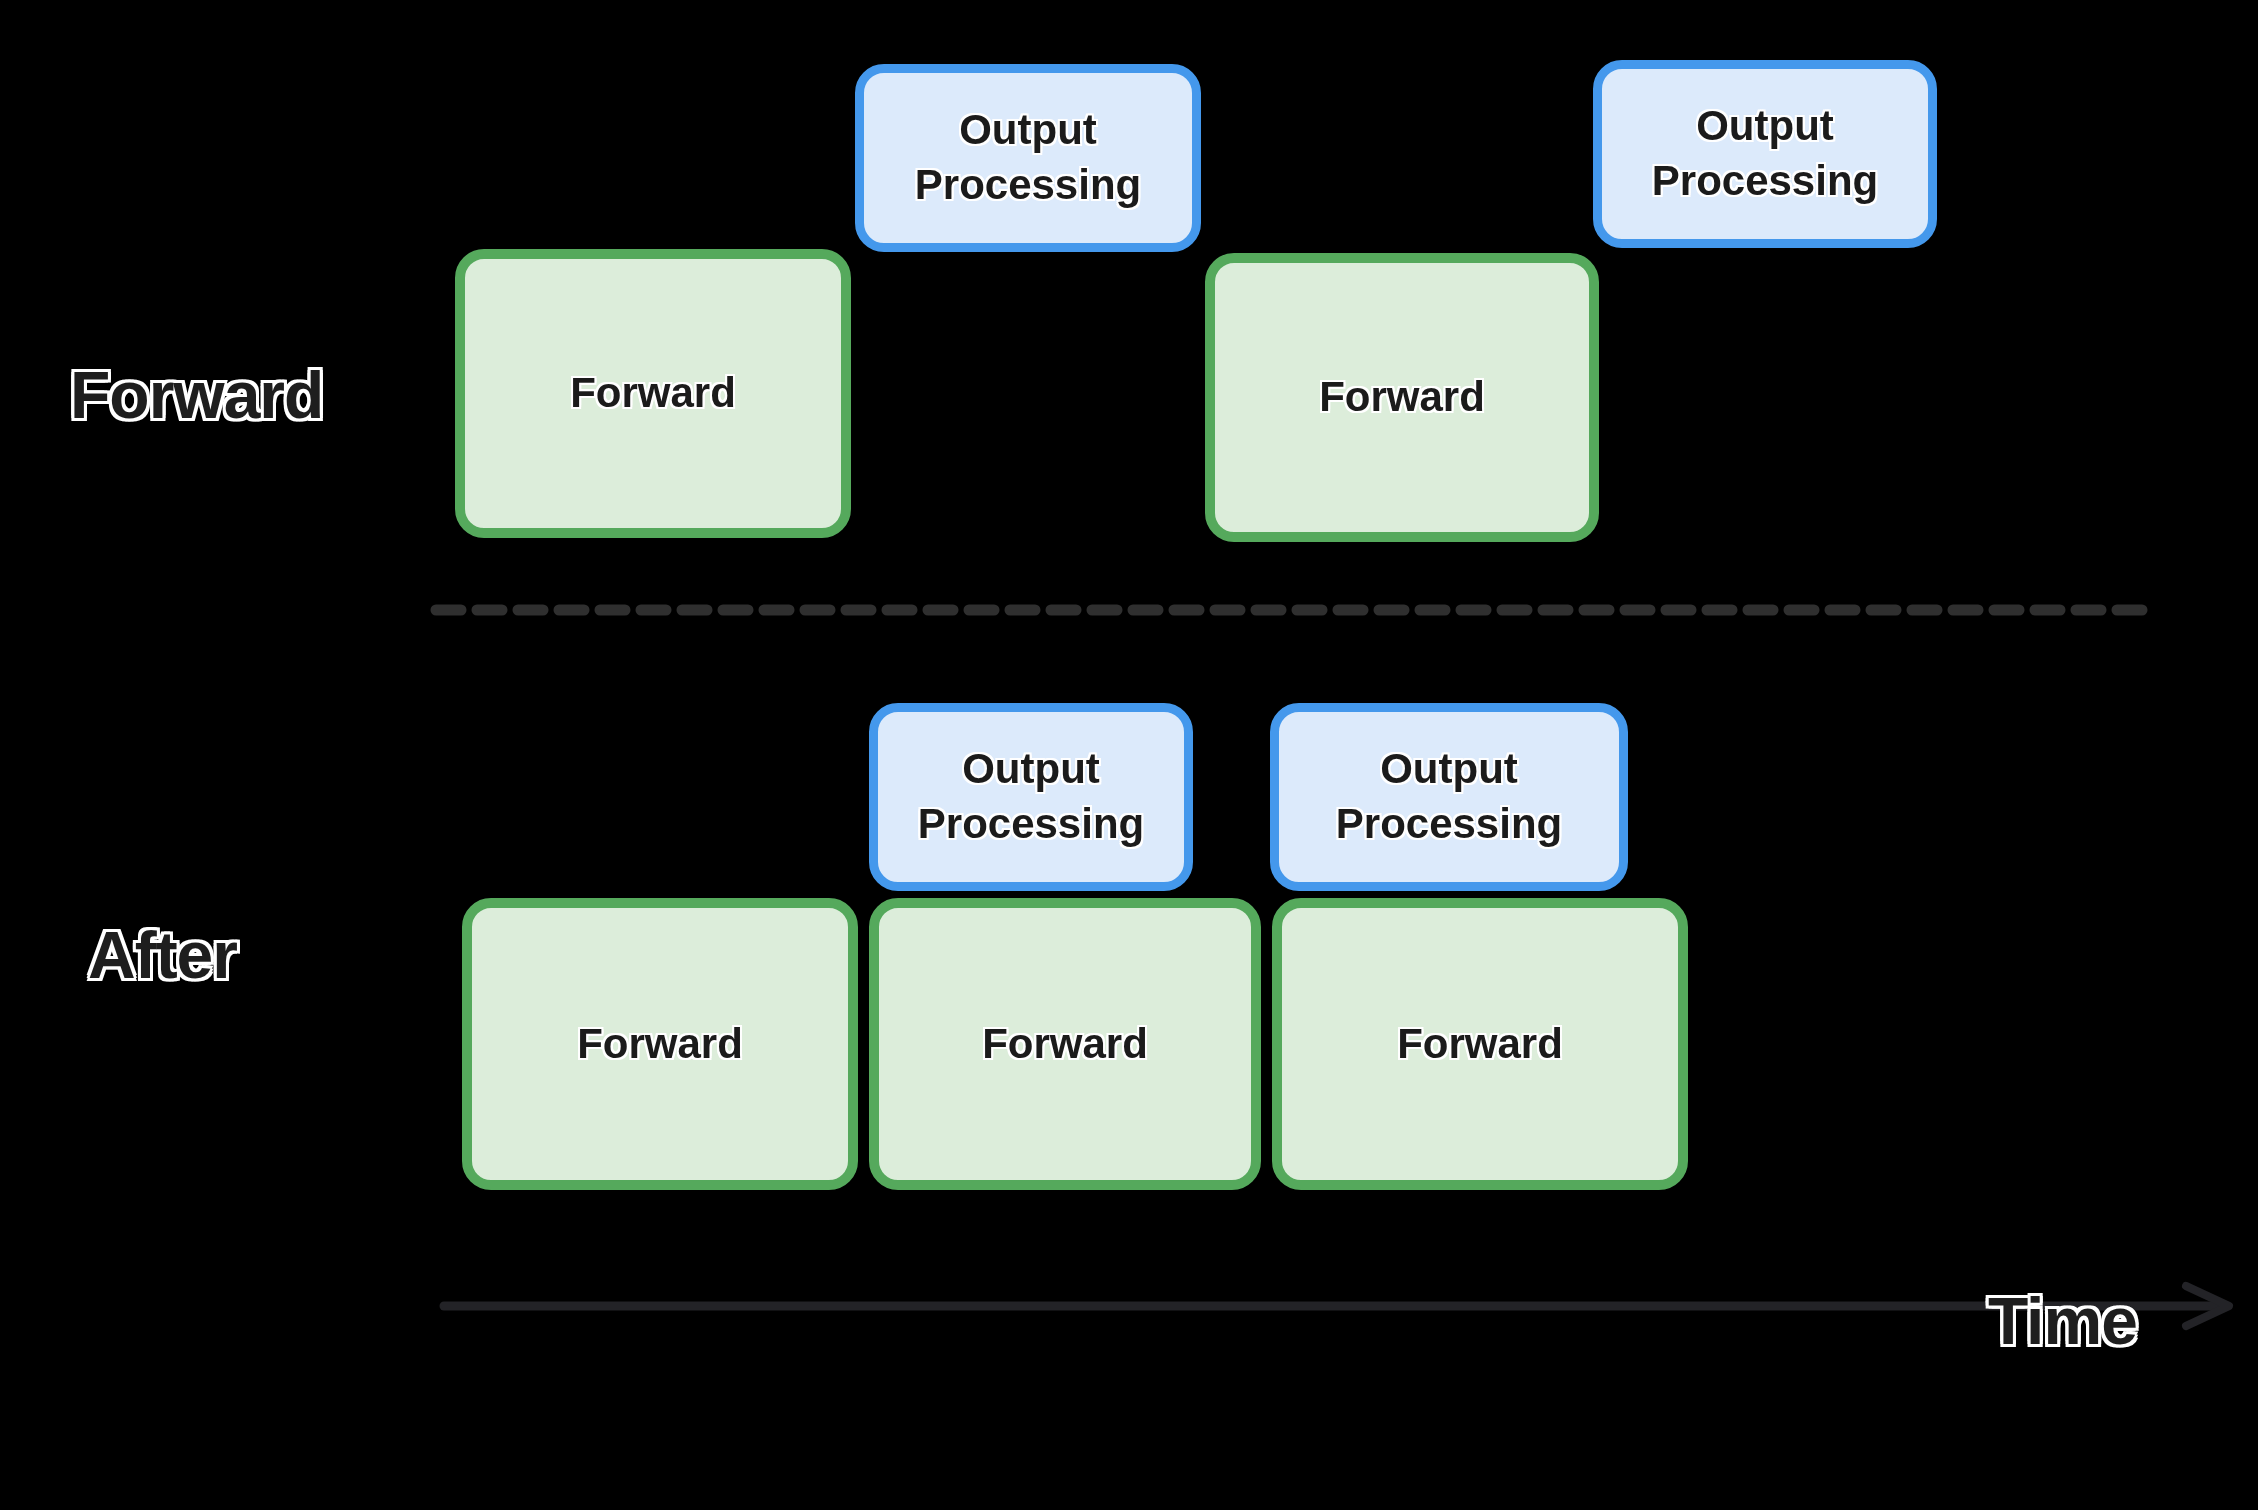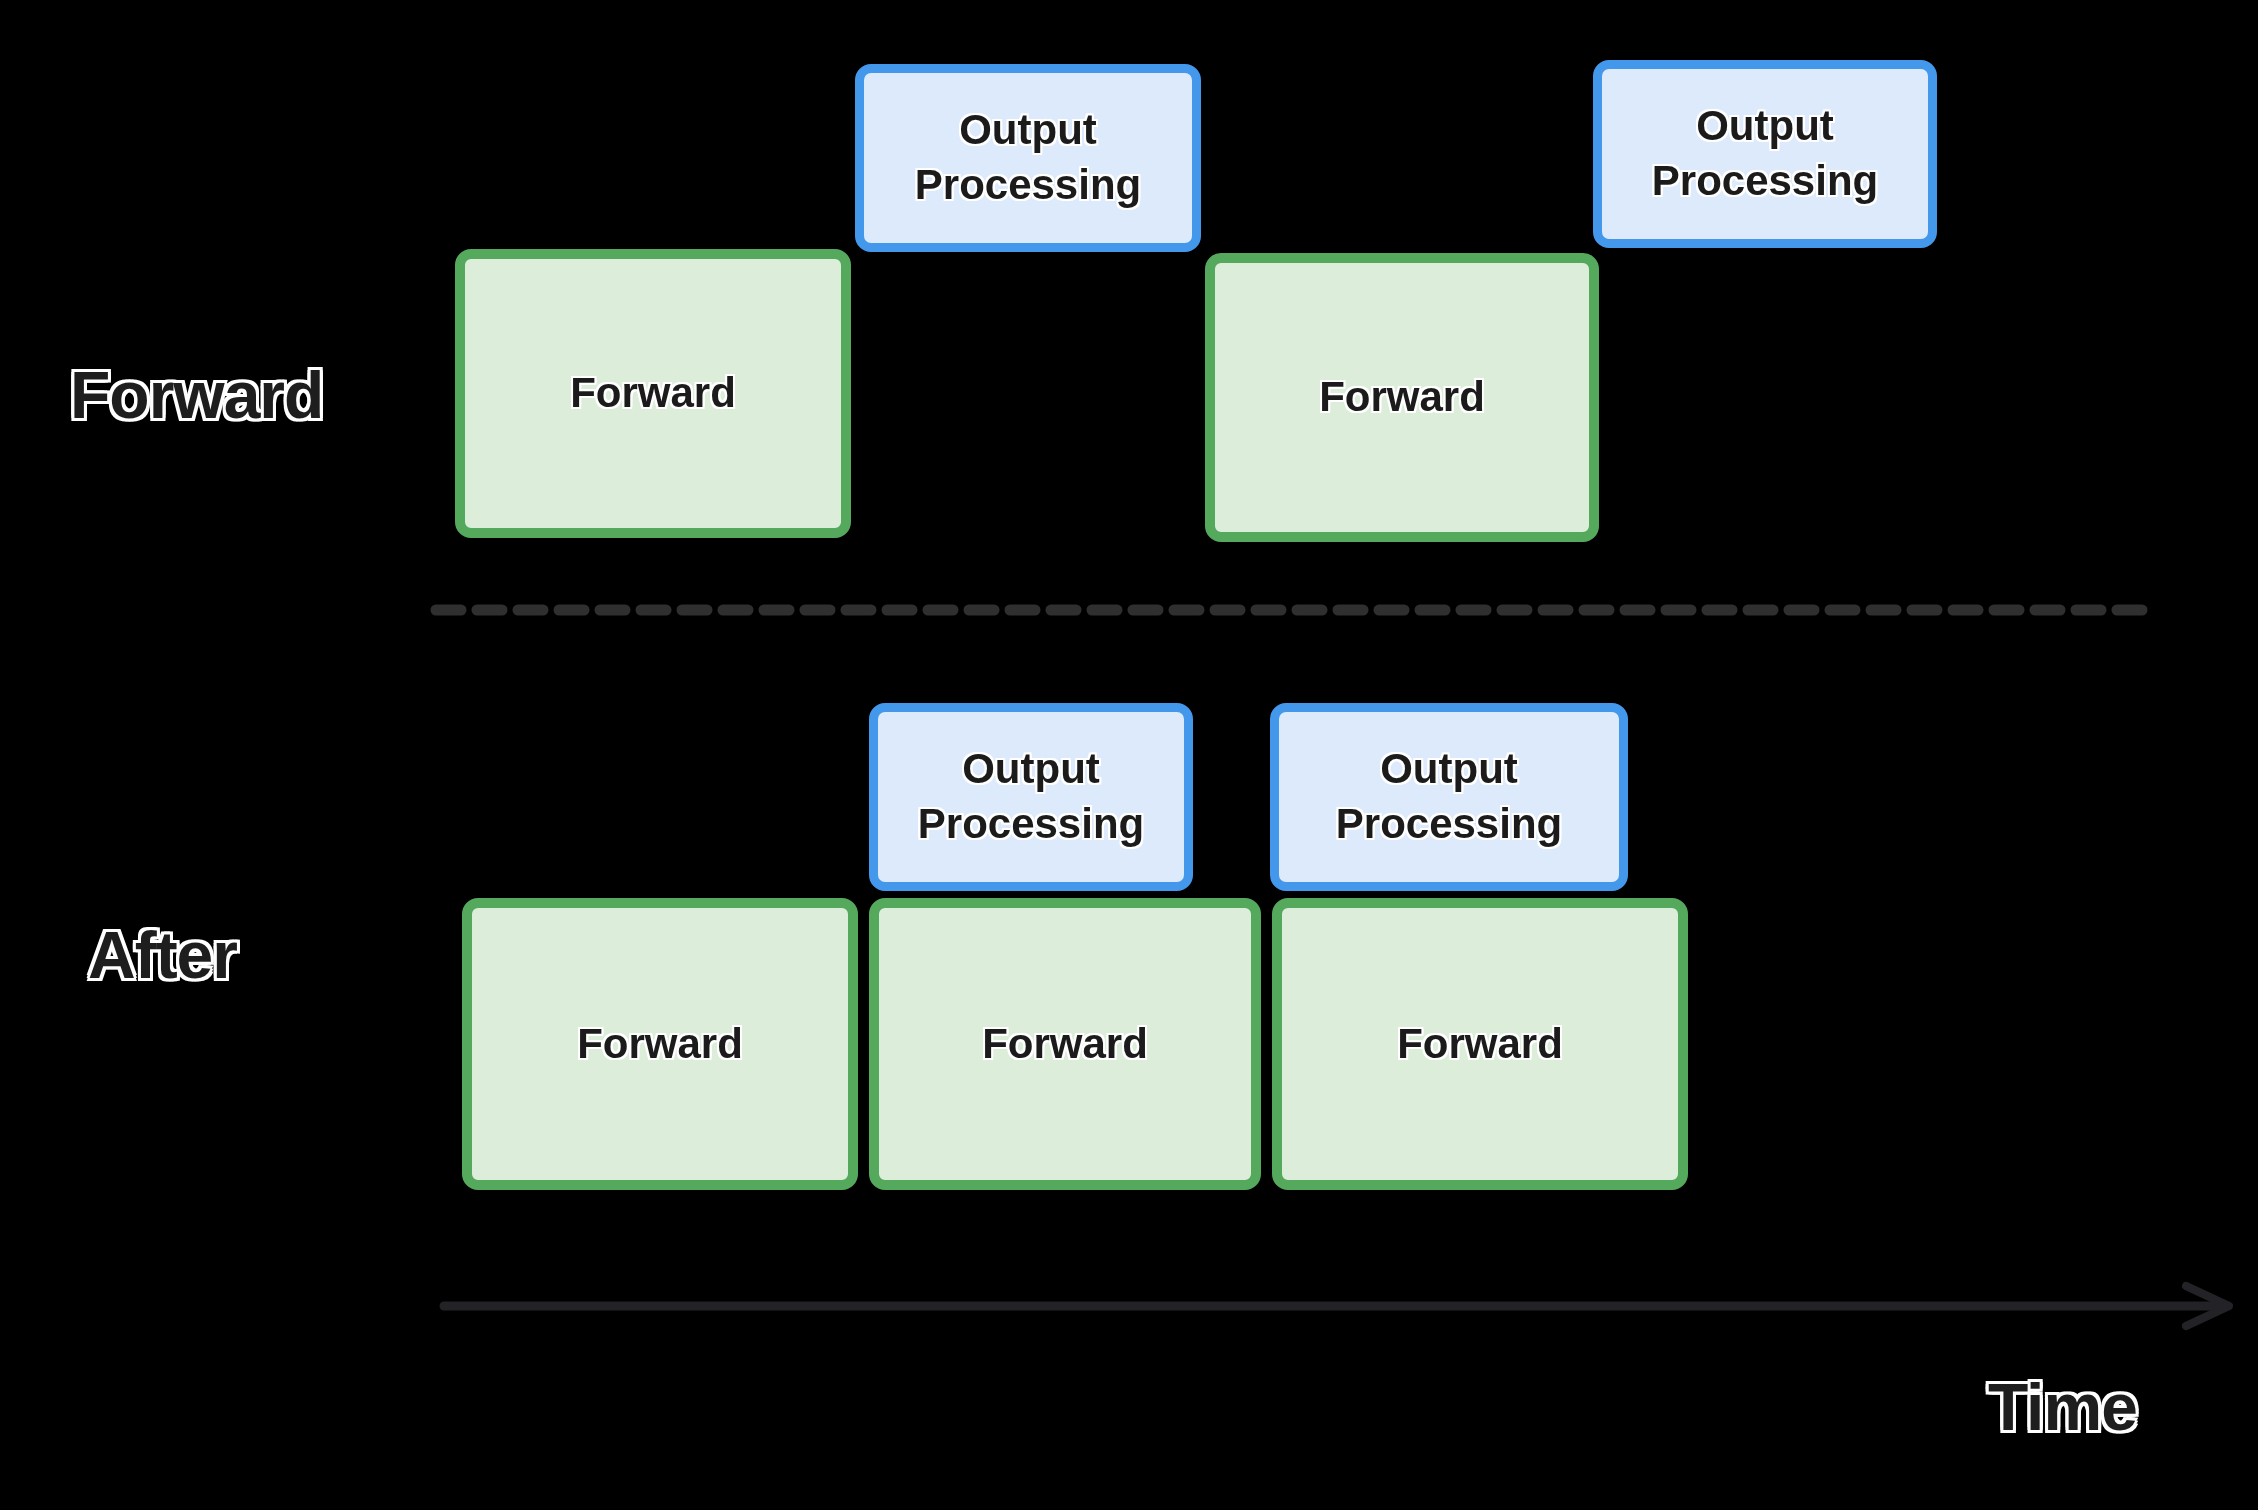--- a/index.html
+++ b/index.html
@@ -16,21 +16,21 @@
     font-family: "Liberation Sans", sans-serif;
   }
   
   .block {
     position: absolute;
     box-sizing: border-box;
     display: flex;
     align-items: center;
     justify-content: center;
     text-align: center;
-    border-radius: 16px;
+    border-radius: 29px;
   }
   .block.forward {
     background: var(--forward-fill, #dcedda);
     border: 10px solid var(--forward-border, #55a95c);
   }
   .block.output {
     background: var(--output-fill, #dceafb);
     border: 9px solid var(--output-border, #4498ec);
   }
   .block-label {
@@ -115,15 +115,15 @@
   </div>
 
   <svg class="overlay-svg" viewBox="0 0 2258 1510">
     <line x1="436" y1="610" x2="2150" y2="610" stroke="var(--divider, #2f2f2f)" stroke-width="11" stroke-dasharray="25 16" stroke-linecap="round"></line>
     <g stroke="var(--arrow, #232327)" fill="none" stroke-linecap="round" stroke-linejoin="round">
       <line x1="444" y1="1306" x2="2222" y2="1306" stroke-width="9"></line>
       <path d="M 2186 1286 L 2229 1306 L 2186 1326" stroke-width="8"></path>
     </g>
   </svg>
 
-  <div class="section-label" style="left:1988px; top:1374px;">Time</div>
+  <div class="section-label" style="left:1988px; top:1288px;">Time</div>
 
 </div>
 
 </body></html>

